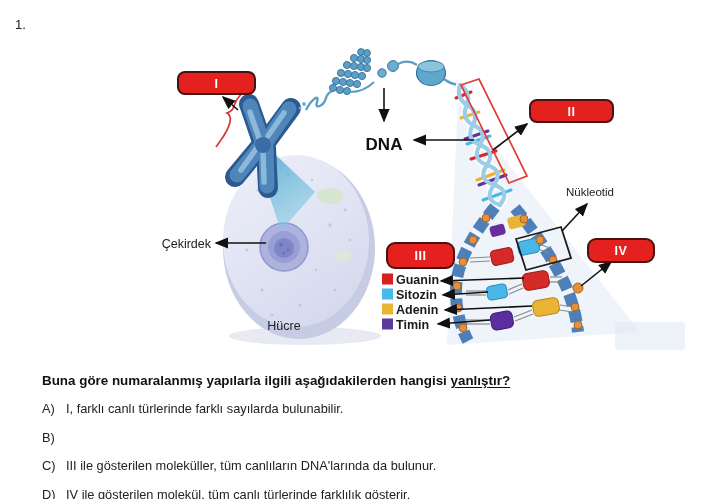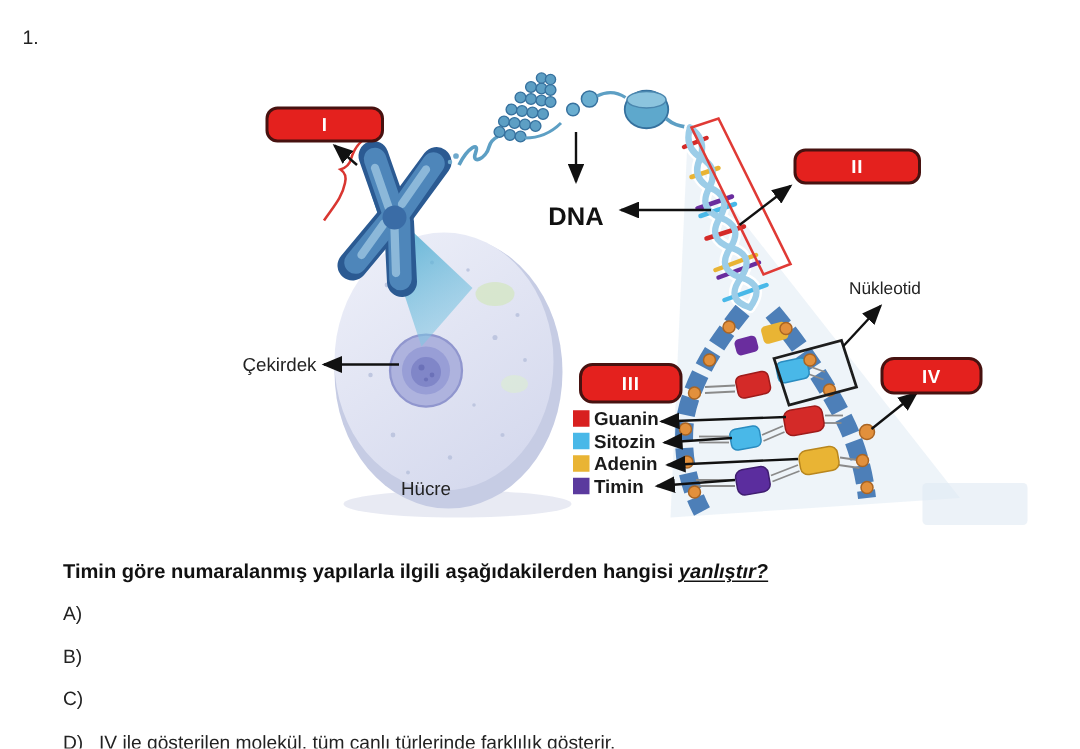--- a/index.html
+++ b/index.html
@@ -6,21 +6,21 @@
   body{
     width:720px;height:499px;position:relative;background:#ffffff;
     font-family:"Liberation Sans", sans-serif;color:#1c1c1c;overflow:hidden;
   }
   .q-top{position:absolute;top:17px;left:15px;width:680px;display:flex;gap:10px;
     font-size:13px;line-height:1.25;color:#222;}
   .q-top .num{flex:0 0 auto;}
   .diagram-svg{position:absolute;top:0;left:0;}
   .bottom{position:absolute;left:42px;top:373px;width:660px;}
   .prompt{font-size:13.4px;font-weight:bold;color:#111;}
-  .prompt .ul{text-decoration:underline;text-underline-offset:2px;font-style:italic;}
+  .prompt .ul{text-decoration:underline;text-underline-offset:2px;}
   .options{margin-top:13px;display:flex;flex-direction:column;gap:13.5px;font-size:12.8px;color:#222;}
   .option{display:flex;}
   .option .letter{flex:0 0 24px;}
   svg text{font-family:"Liberation Sans", sans-serif;}
   .boxlabel{fill:#ffffff;font-weight:bold;font-size:12.5px;letter-spacing:.5px;}
   .small-label{fill:#222;font-size:12.5px;}
   .legend-text{fill:#1a1a1a;font-size:12.5px;font-weight:600;}
 </style>
 </head>
 <body>
@@ -264,29 +264,31 @@
     </g>
   </g>
 
   <text x="384" y="150" text-anchor="middle" font-size="17" font-weight="bold" fill="#111">DNA</text>
   <text x="211" y="247.5" text-anchor="end" class="small-label">Çekirdek</text>
   <text x="284" y="330" text-anchor="middle" class="small-label">Hücre</text>
   <text x="590" y="196" text-anchor="middle" font-size="11.5" fill="#222">Nükleotid</text>
 </svg>
 
 <div class="bottom">
-  <div class="prompt"><span>Timin göre numaralanmış yapılarla ilgili aşağıdakilerden hangisi </span><span class="ul">yanlıştır?</span></div>
+  <div class="prompt"><span>Buna göre numaralanmış yapılarla ilgili aşağıdakilerden hangisi </span><span class="ul">yanlıştır?</span></div>
   <div class="options">
     <div class="option">
       <span class="letter">A)</span>
+      <span>I, farklı canlı türlerinde farklı sayılarda bulunabilir.</span>
     </div>
     <div class="option">
       <span class="letter">B)</span>
     </div>
     <div class="option">
       <span class="letter">C)</span>
+      <span>III ile gösterilen moleküller, tüm canlıların DNA'larında da bulunur.</span>
     </div>
     <div class="option">
       <span class="letter">D)</span>
       <span>IV ile gösterilen molekül, tüm canlı türlerinde farklılık gösterir.</span>
     </div>
   </div>
 </div>
 
 </body></html>

